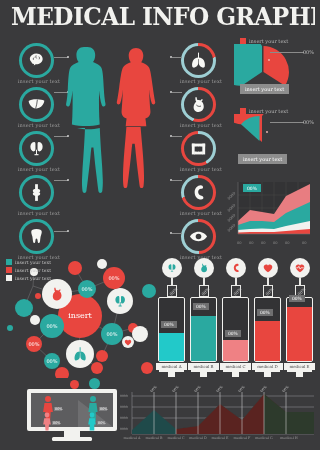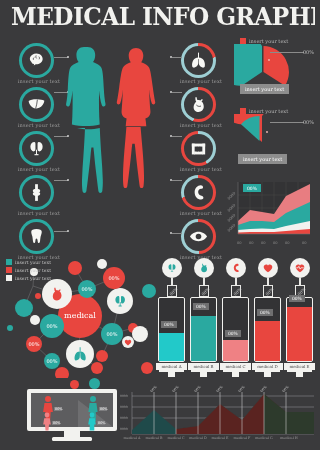--- a/index.html
+++ b/index.html
@@ -523,21 +523,21 @@
       <circle cx="33" cy="64" r="5" fill="#f2f2ef"></circle>
       <circle cx="138" cy="78" r="8" fill="#f2f2ef"></circle>
       <circle cx="95" cy="112" r="6" fill="#e8463f"></circle>
       <circle cx="36" cy="40" r="3" fill="#e8463f"></circle>
       <circle cx="147" cy="35" r="7" fill="#2aa9a0"></circle>
       <circle cx="145" cy="112" r="6" fill="#e8463f"></circle>
       <circle cx="60" cy="118" r="7" fill="#e8463f"></circle>
       <circle cx="8" cy="72" r="3" fill="#2aa9a0"></circle>
     </svg>
 
-    <div class="bub-txt" style="left:56px; top:55px; width:44px; font-size:8px;">medical</div>
+    <div class="bub-txt" style="left:56px; top:55px; width:44px; font-size:8px;">insert</div>
     <div class="bub-txt" style="left:76px; top:30px; width:18px; font-size:5px;">00%</div>
     <div class="bub-txt" style="left:103px; top:19px; width:18px; font-size:5px;">00%</div>
     <div class="bub-txt" style="left:41px; top:67px; width:18px; font-size:5px;">00%</div>
     <div class="bub-txt" style="left:101px; top:75px; width:18px; font-size:5px;">00%</div>
     <div class="bub-txt" style="left:23px; top:85px; width:18px; font-size:5px;">00%</div>
     <div class="bub-txt" style="left:41px; top:102px; width:18px; font-size:5px;">00%</div>
   </div>
 
   <div id="bub-legend">
     <div class="row">

